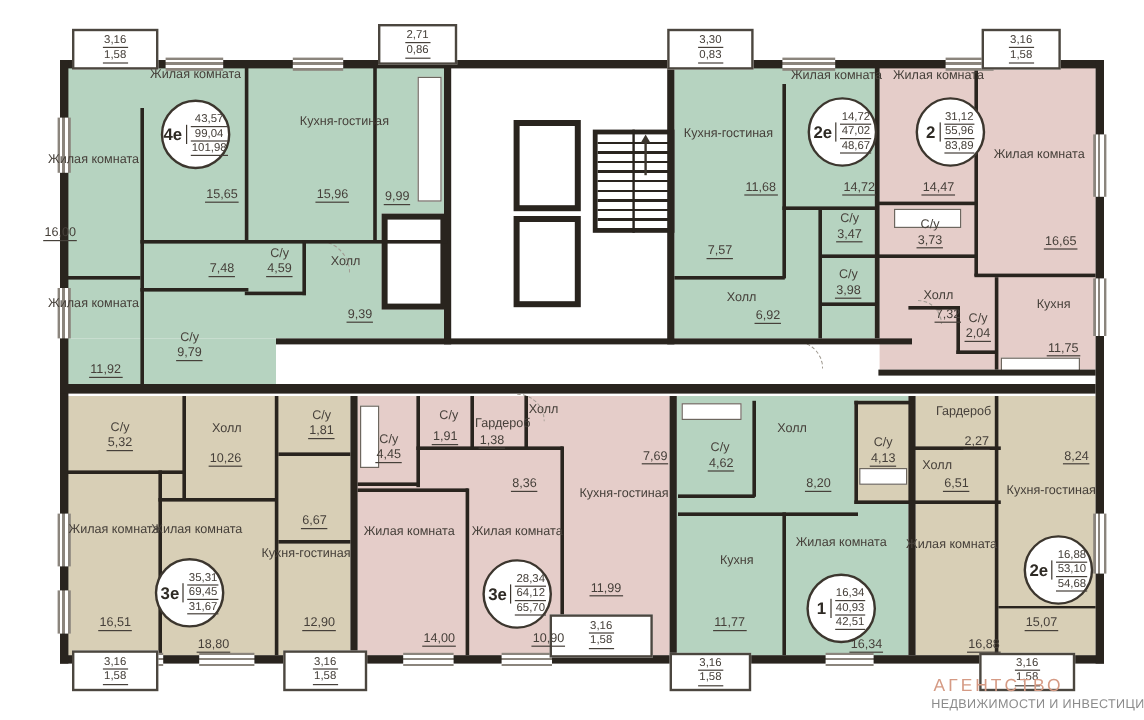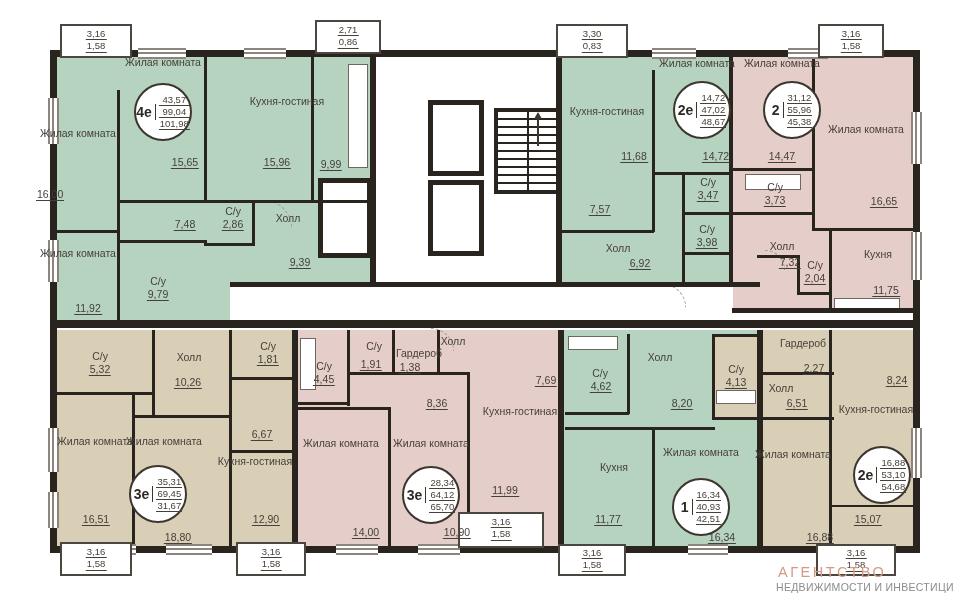--- a/index.html
+++ b/index.html
@@ -169,21 +169,21 @@
   <span class="ar" style="left:185px;top:156px">15,65</span>
   <span class="lbl" style="left:287px;top:96px">Кухня-гостиная</span>
   <span class="ar" style="left:277px;top:156px">15,96</span>
   <span class="ar" style="left:331px;top:158px">9,99</span>
   <span class="lbl" style="left:78px;top:128px">Жилая комната</span>
   <span class="ar arl" style="left:36px;top:188px">16,00</span>
   <span class="lbl" style="left:78px;top:248px">Жилая комната</span>
   <span class="ar" style="left:88px;top:302px">11,92</span>
   <span class="ar" style="left:185px;top:218px">7,48</span>
   <span class="lbl nw" style="left:233px;top:206px">С/у</span>
-  <span class="ar" style="left:233px;top:218px">2,86</span>
+  <span class="ar" style="left:233px;top:218px">4,59</span>
   <span class="lbl nw" style="left:158px;top:276px">С/у</span>
   <span class="ar" style="left:158px;top:288px">9,79</span>
   <span class="lbl nw" style="left:288px;top:213px">Холл</span>
   <span class="ar" style="left:300px;top:256px">9,39</span>
   <div class="circ" style="left:134px;top:83px">
     <span class="ct">4е</span>
     <span class="cv">
       <span>43,57</span>
       <span>99,04</span>
       <span>101,98</span>
@@ -220,21 +220,21 @@
   <span class="ar" style="left:790px;top:256px">7,32</span>
   <span class="lbl nw" style="left:815px;top:260px">С/у</span>
   <span class="ar" style="left:815px;top:272px">2,04</span>
   <span class="lbl nw" style="left:878px;top:249px">Кухня</span>
   <span class="ar" style="left:886px;top:284px">11,75</span>
   <div class="circ" style="left:763px;top:81px">
     <span class="ct">2</span>
     <span class="cv">
       <span>31,12</span>
       <span>55,96</span>
-      <span>45,38</span>
+      <span>83,89</span>
     </span>
   </div>
 
   <span class="lbl nw" style="left:100px;top:351px">С/у</span>
   <span class="ar" style="left:100px;top:363px">5,32</span>
   <span class="lbl nw" style="left:189px;top:352px">Холл</span>
   <span class="ar" style="left:188px;top:376px">10,26</span>
   <span class="lbl nw" style="left:268px;top:341px">С/у</span>
   <span class="ar" style="left:268px;top:353px">1,81</span>
   <span class="ar" style="left:262px;top:428px">6,67</span>

